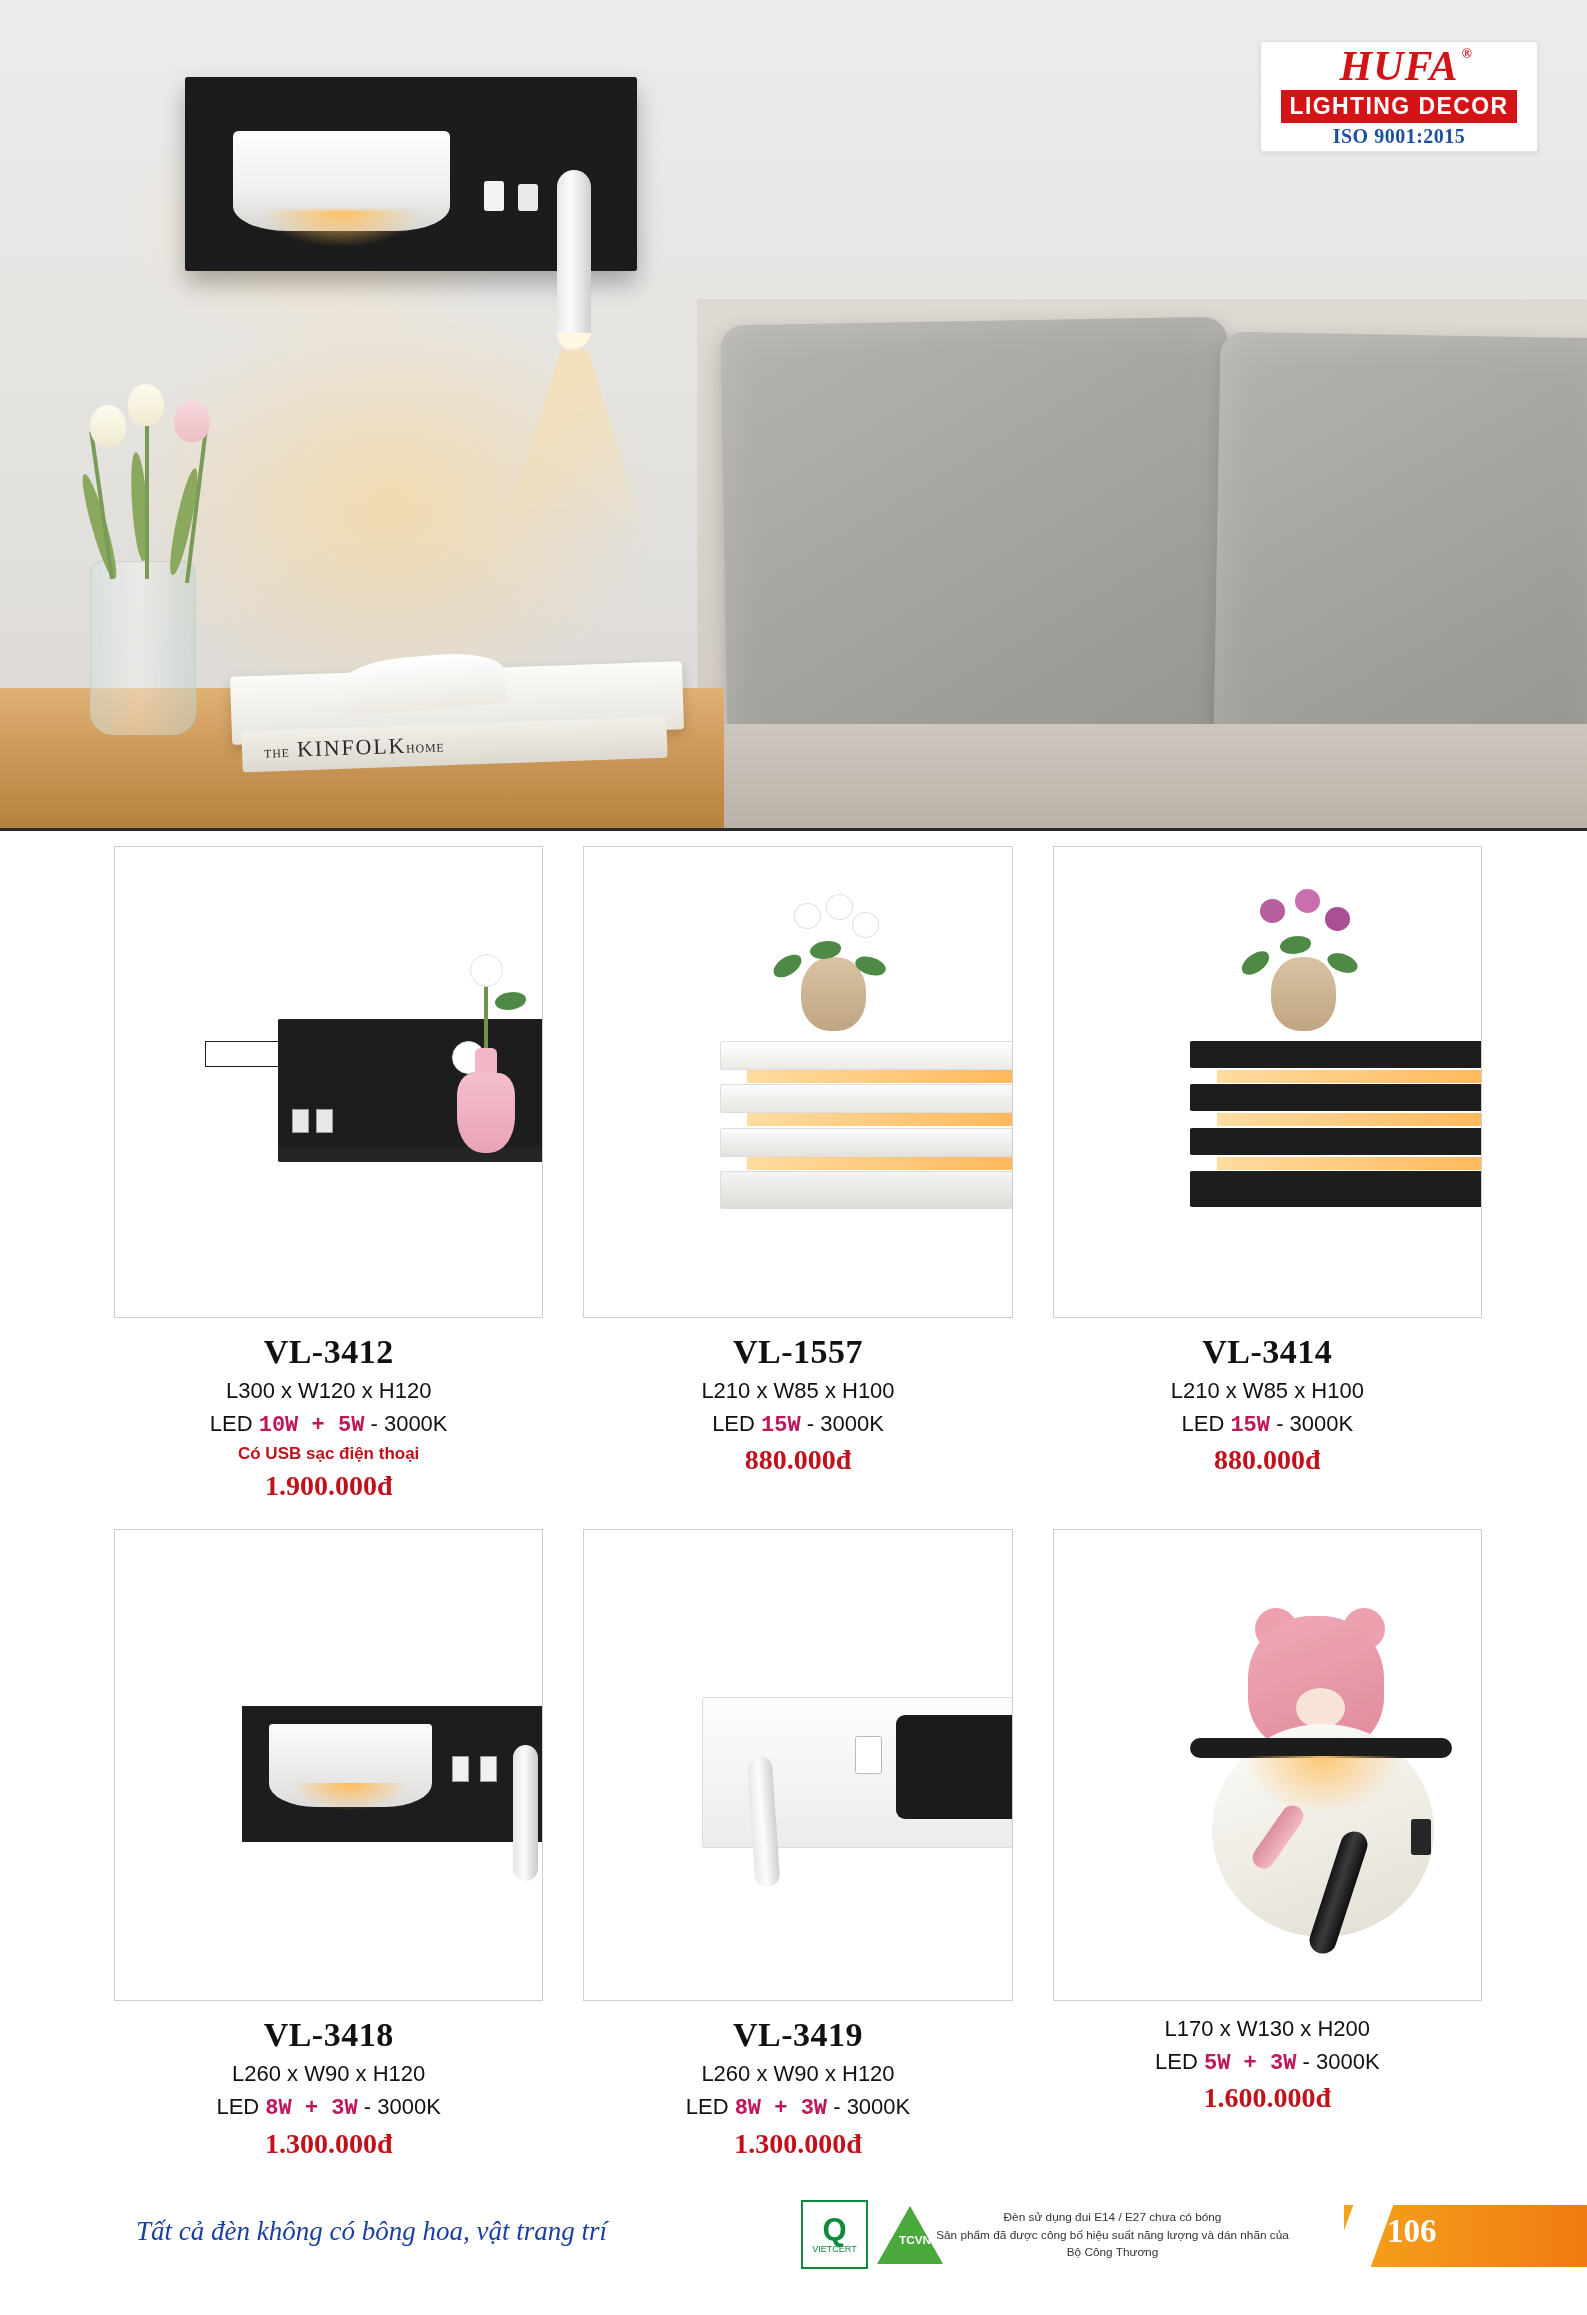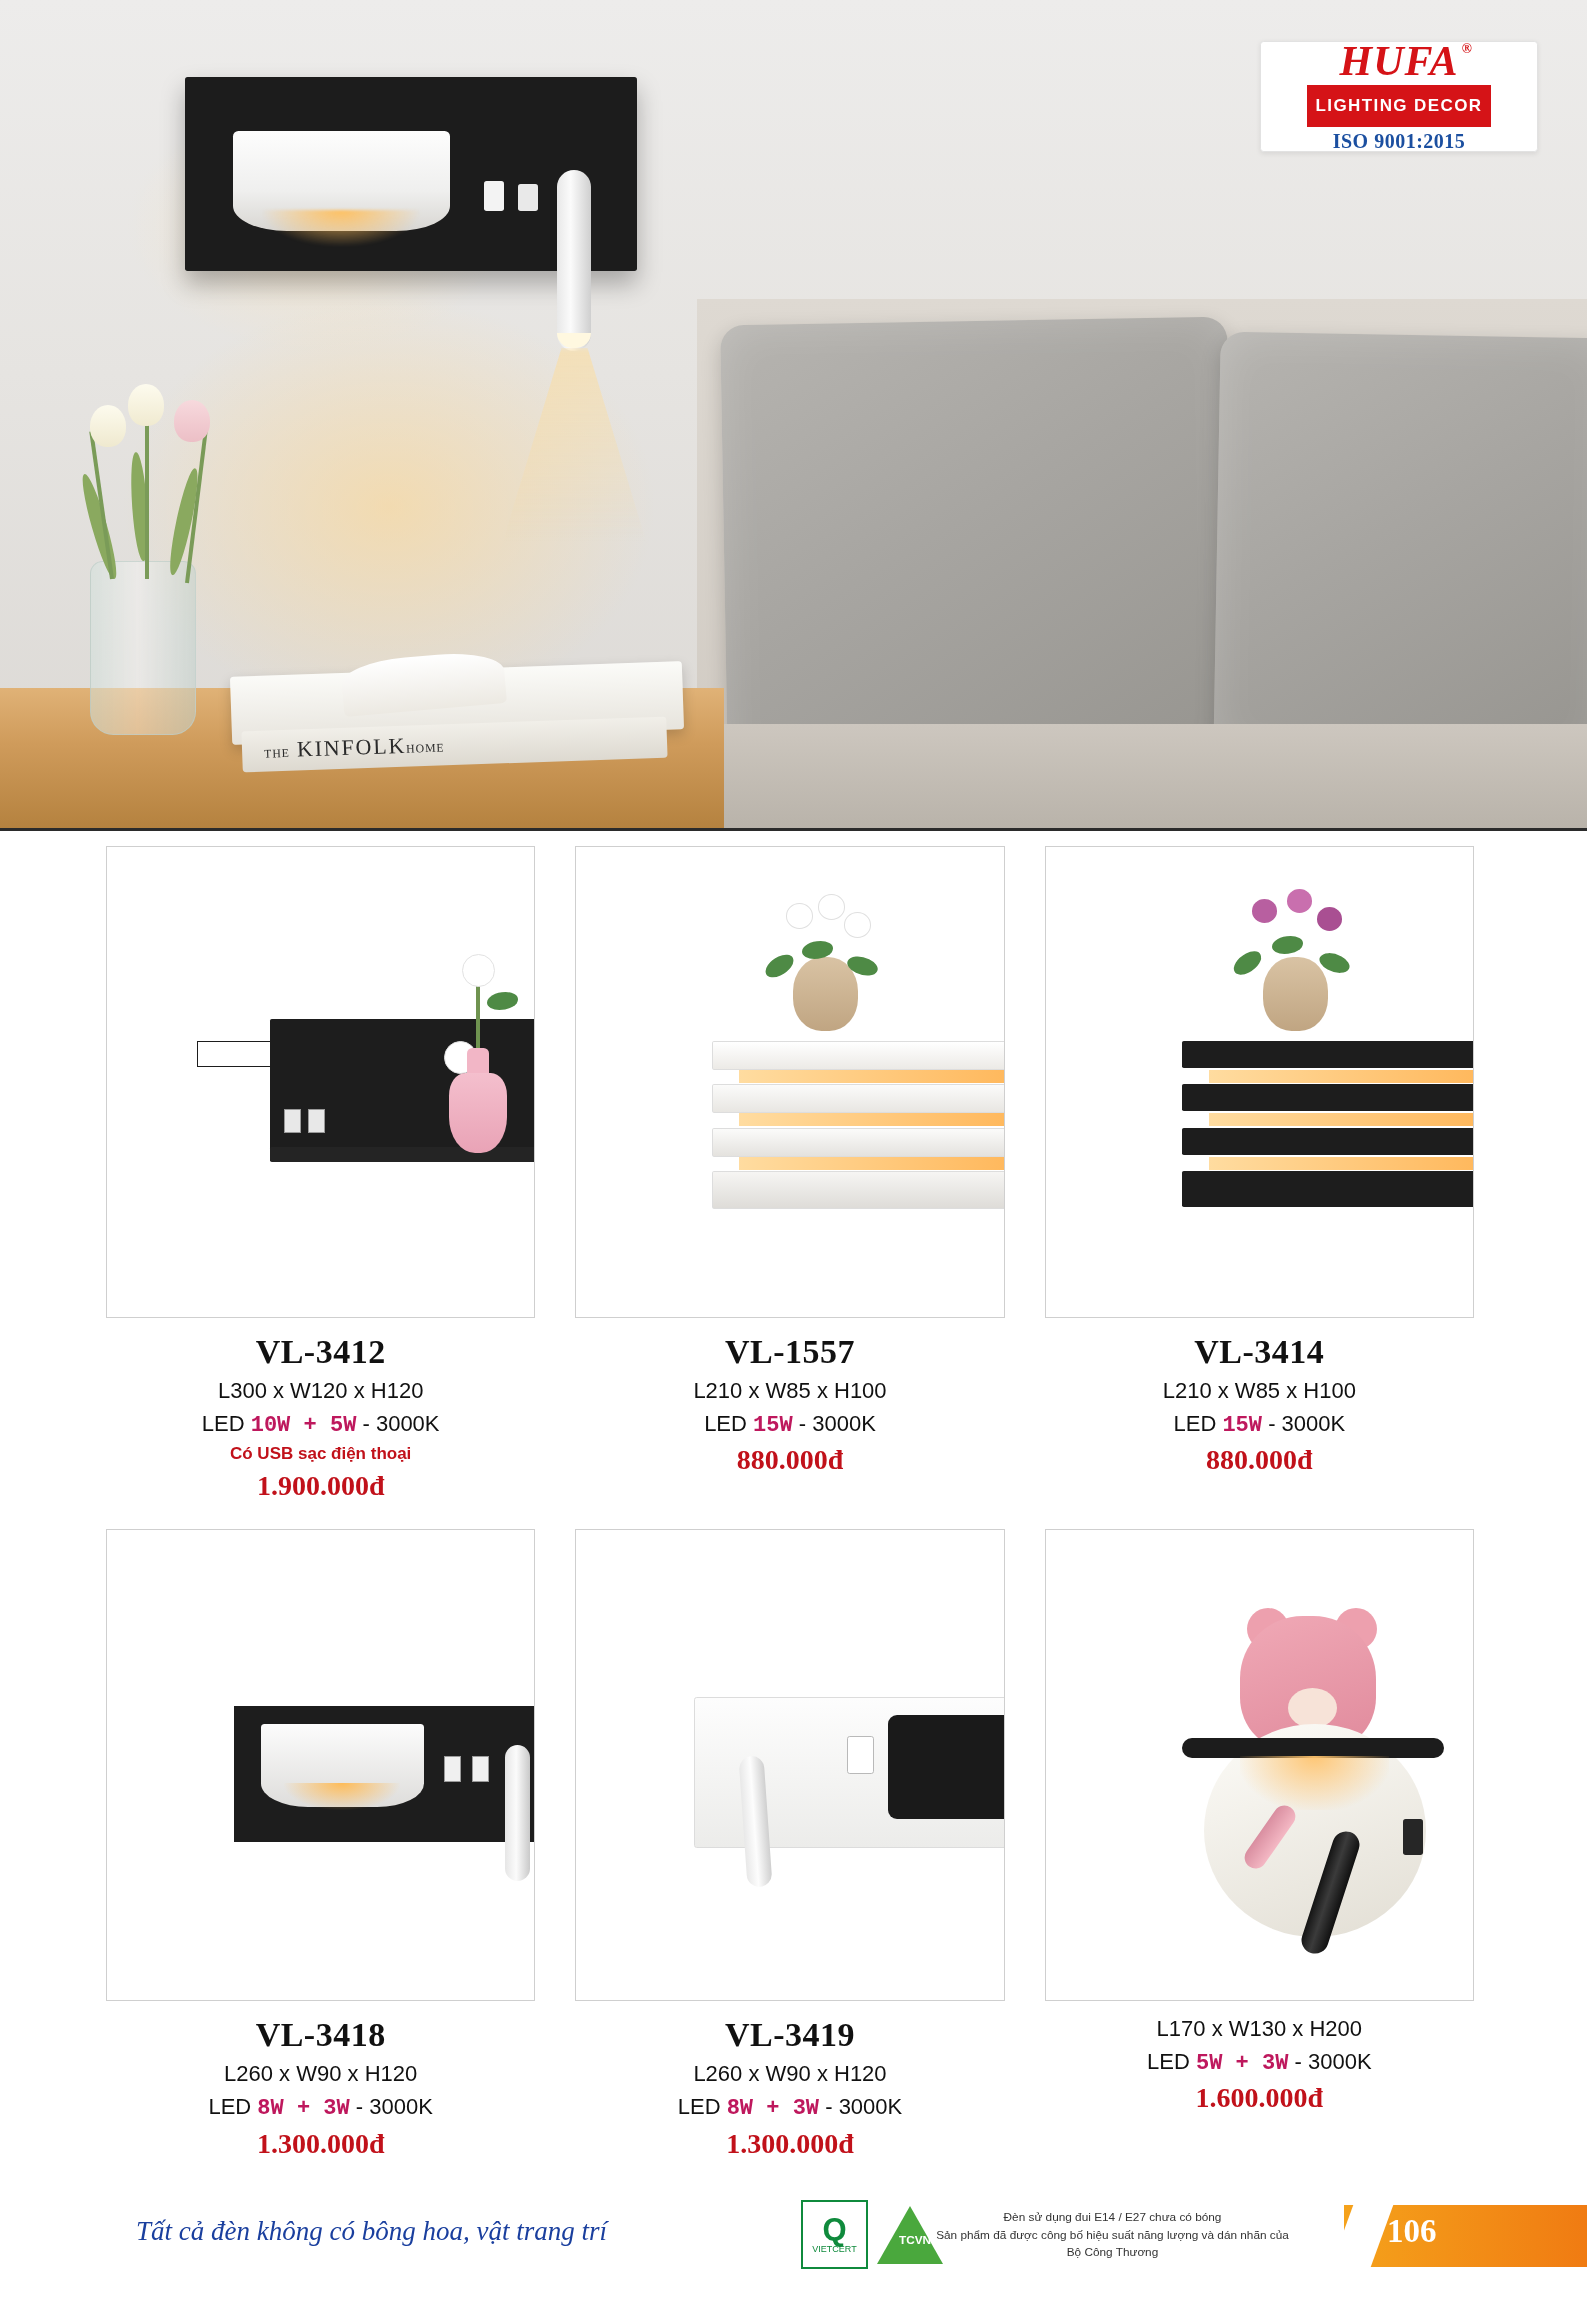--- a/index.html
+++ b/index.html
@@ -118,31 +118,31 @@
     display:flex;flex-direction:column;align-items:center;justify-content:center;
     box-shadow:0 1.8px 5.4px rgba(0,0,0,.08);
   }
   .logo-top{
     font-family:"Liberation Serif", serif;
     font-weight:bold;font-style:italic;font-size:42px;color:#d51317;line-height:1;
     letter-spacing:0.9px;position:relative;
   }
   .logo-top sup{font-size:13.6px;position:absolute;top:1.8px;right:-14.5px;}
   .logo-mid{
-    background:#d51317;color:#fff;font-weight:bold;font-size:17px;
-    letter-spacing:1.4px;padding:11px 9px;margin-top:2.7px;
+    background:#d51317;color:#fff;font-weight:bold;font-size:23px;
+    letter-spacing:1.4px;padding:3px 9px;margin-top:2.7px;
   }
   .logo-bot{
     color:#1b4fa0;font-weight:bold;font-size:20px;letter-spacing:0.5px;margin-top:2.7px;
     font-family:"Liberation Serif", serif;
   }
 
   
   .grid{
-    position:absolute;left:0;top:828px;width:1580px;
+    position:absolute;left:8px;top:828px;width:1580px;
     display:grid;grid-template-columns:repeat(3,1fr);
     padding:0 86px;box-sizing:border-box;
   }
   .cell{padding:18px 20px 9px 20px;box-sizing:border-box;}
   .thumb{
     border:0.9px solid #cfcfcf;background:#fff;height:470px;
     display:flex;align-items:center;justify-content:center;position:relative;overflow:hidden;
   }
   .caption{text-align:center;margin-top:14.5px;}
   .code{

